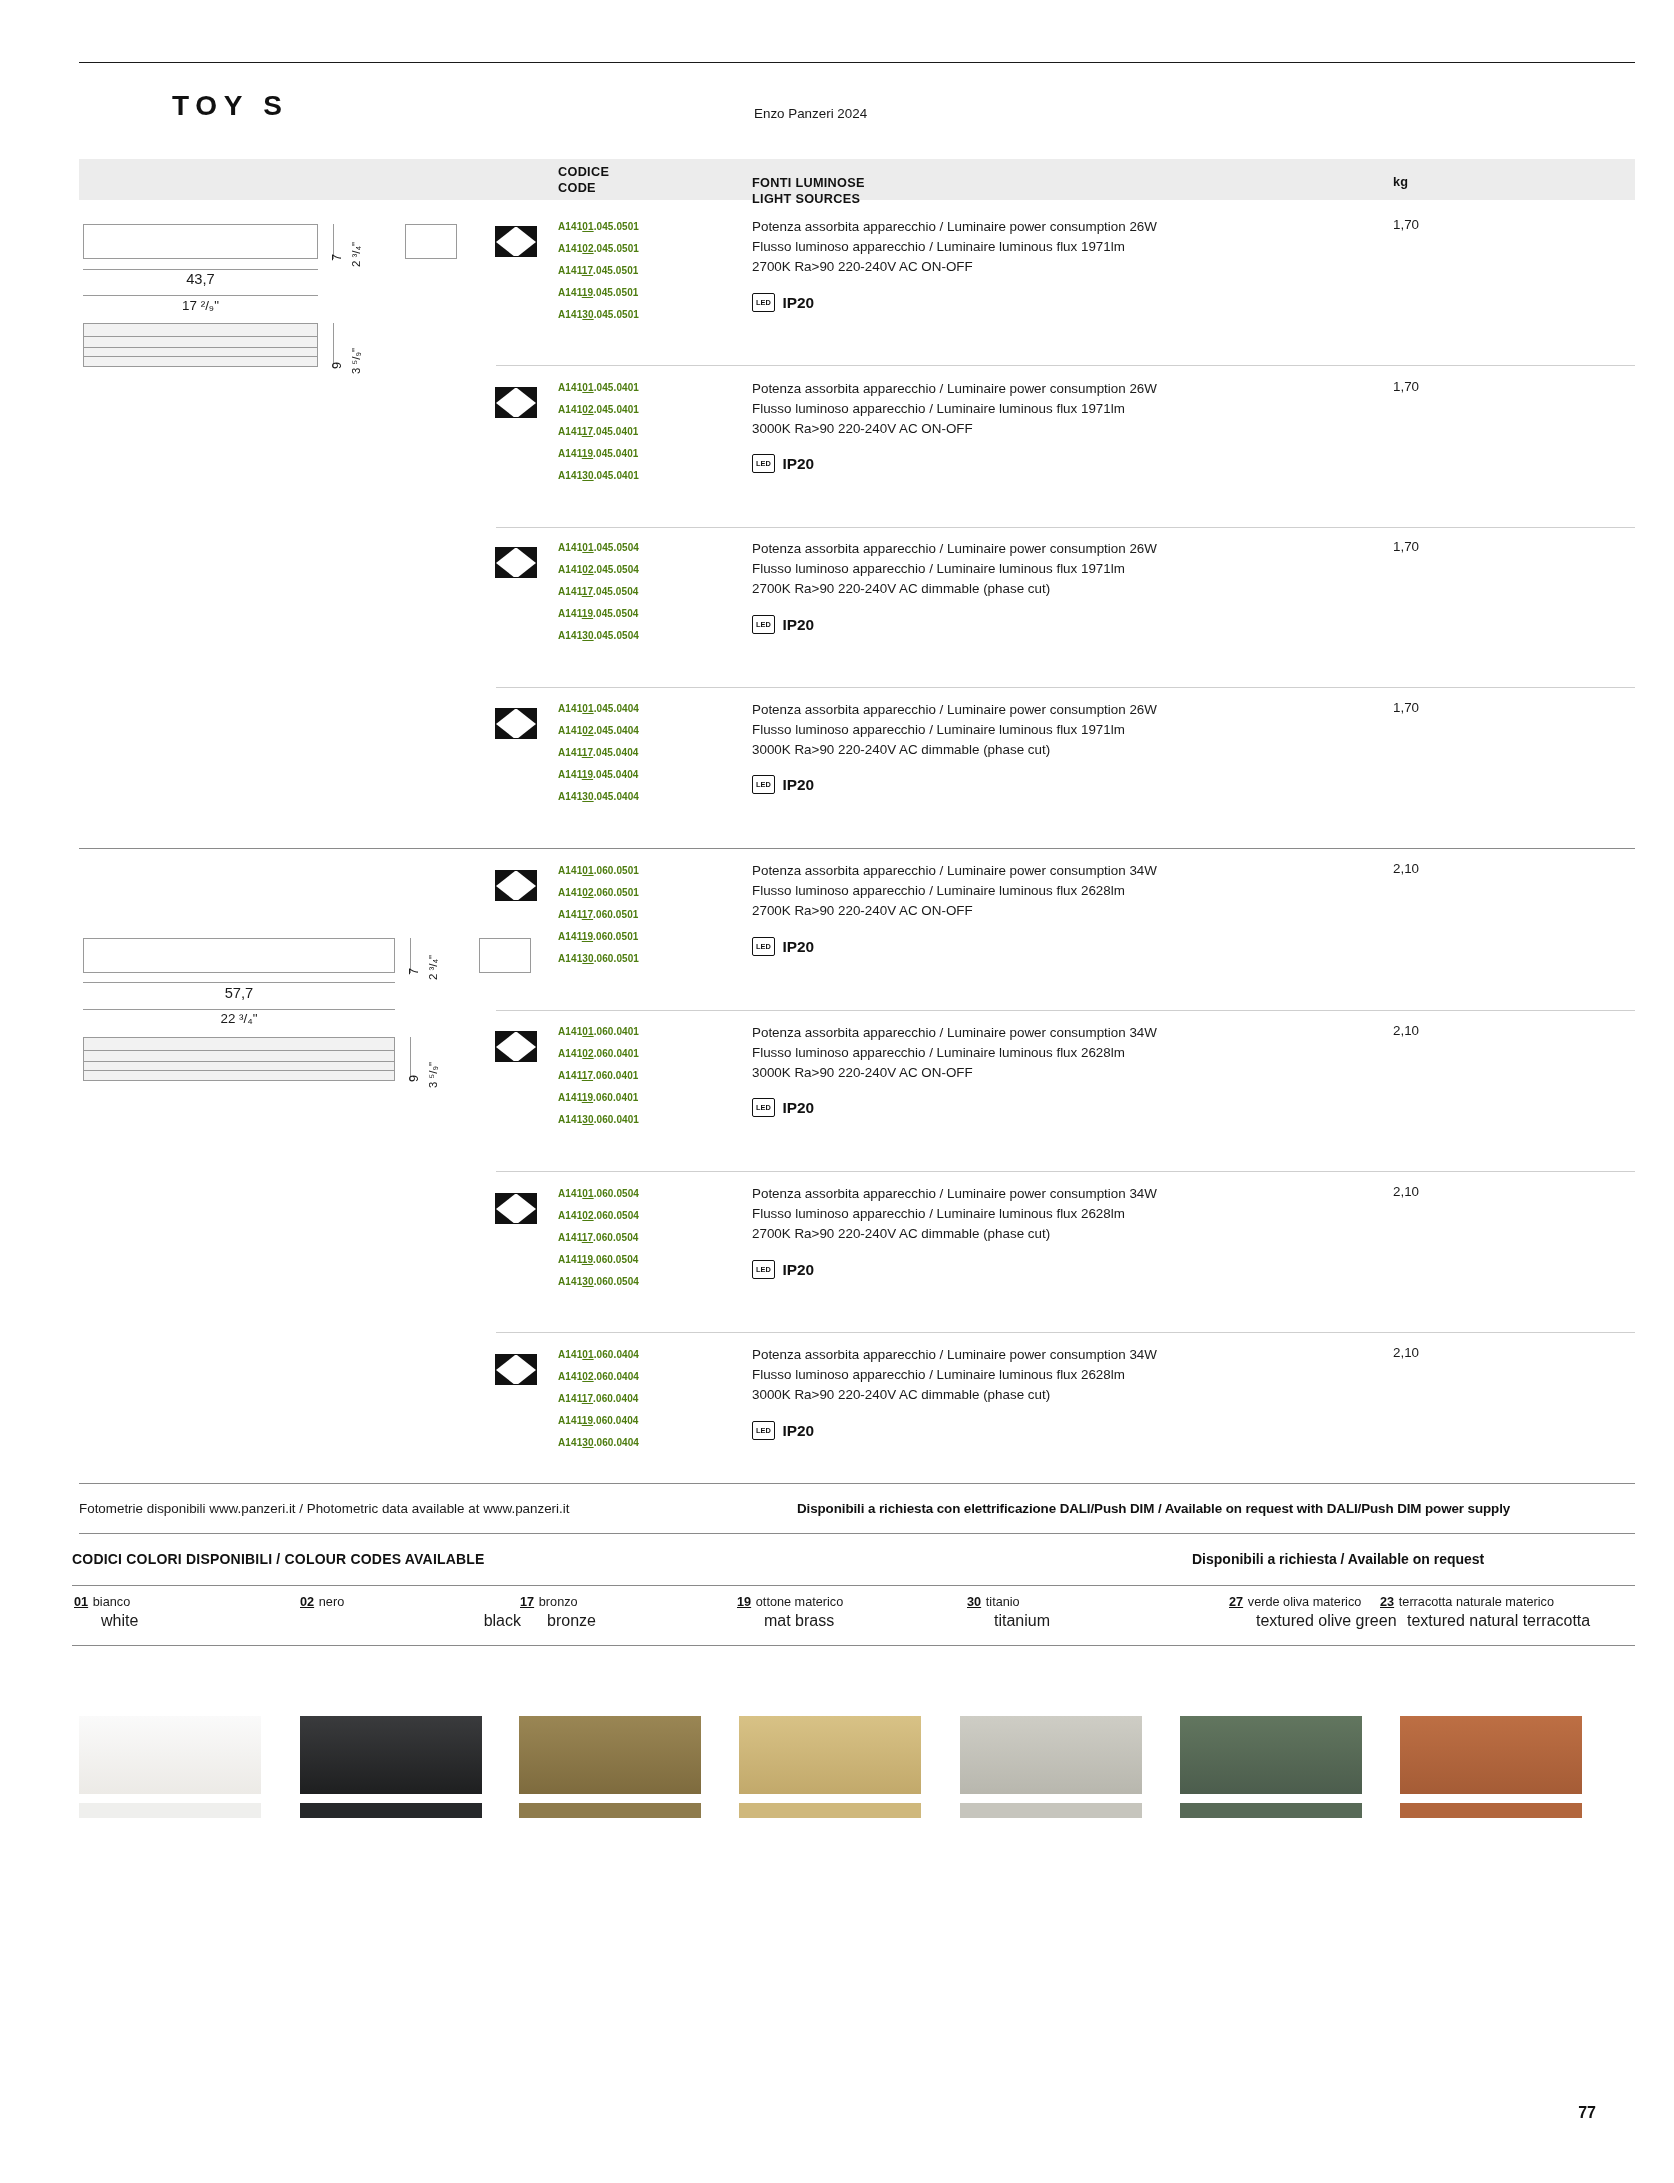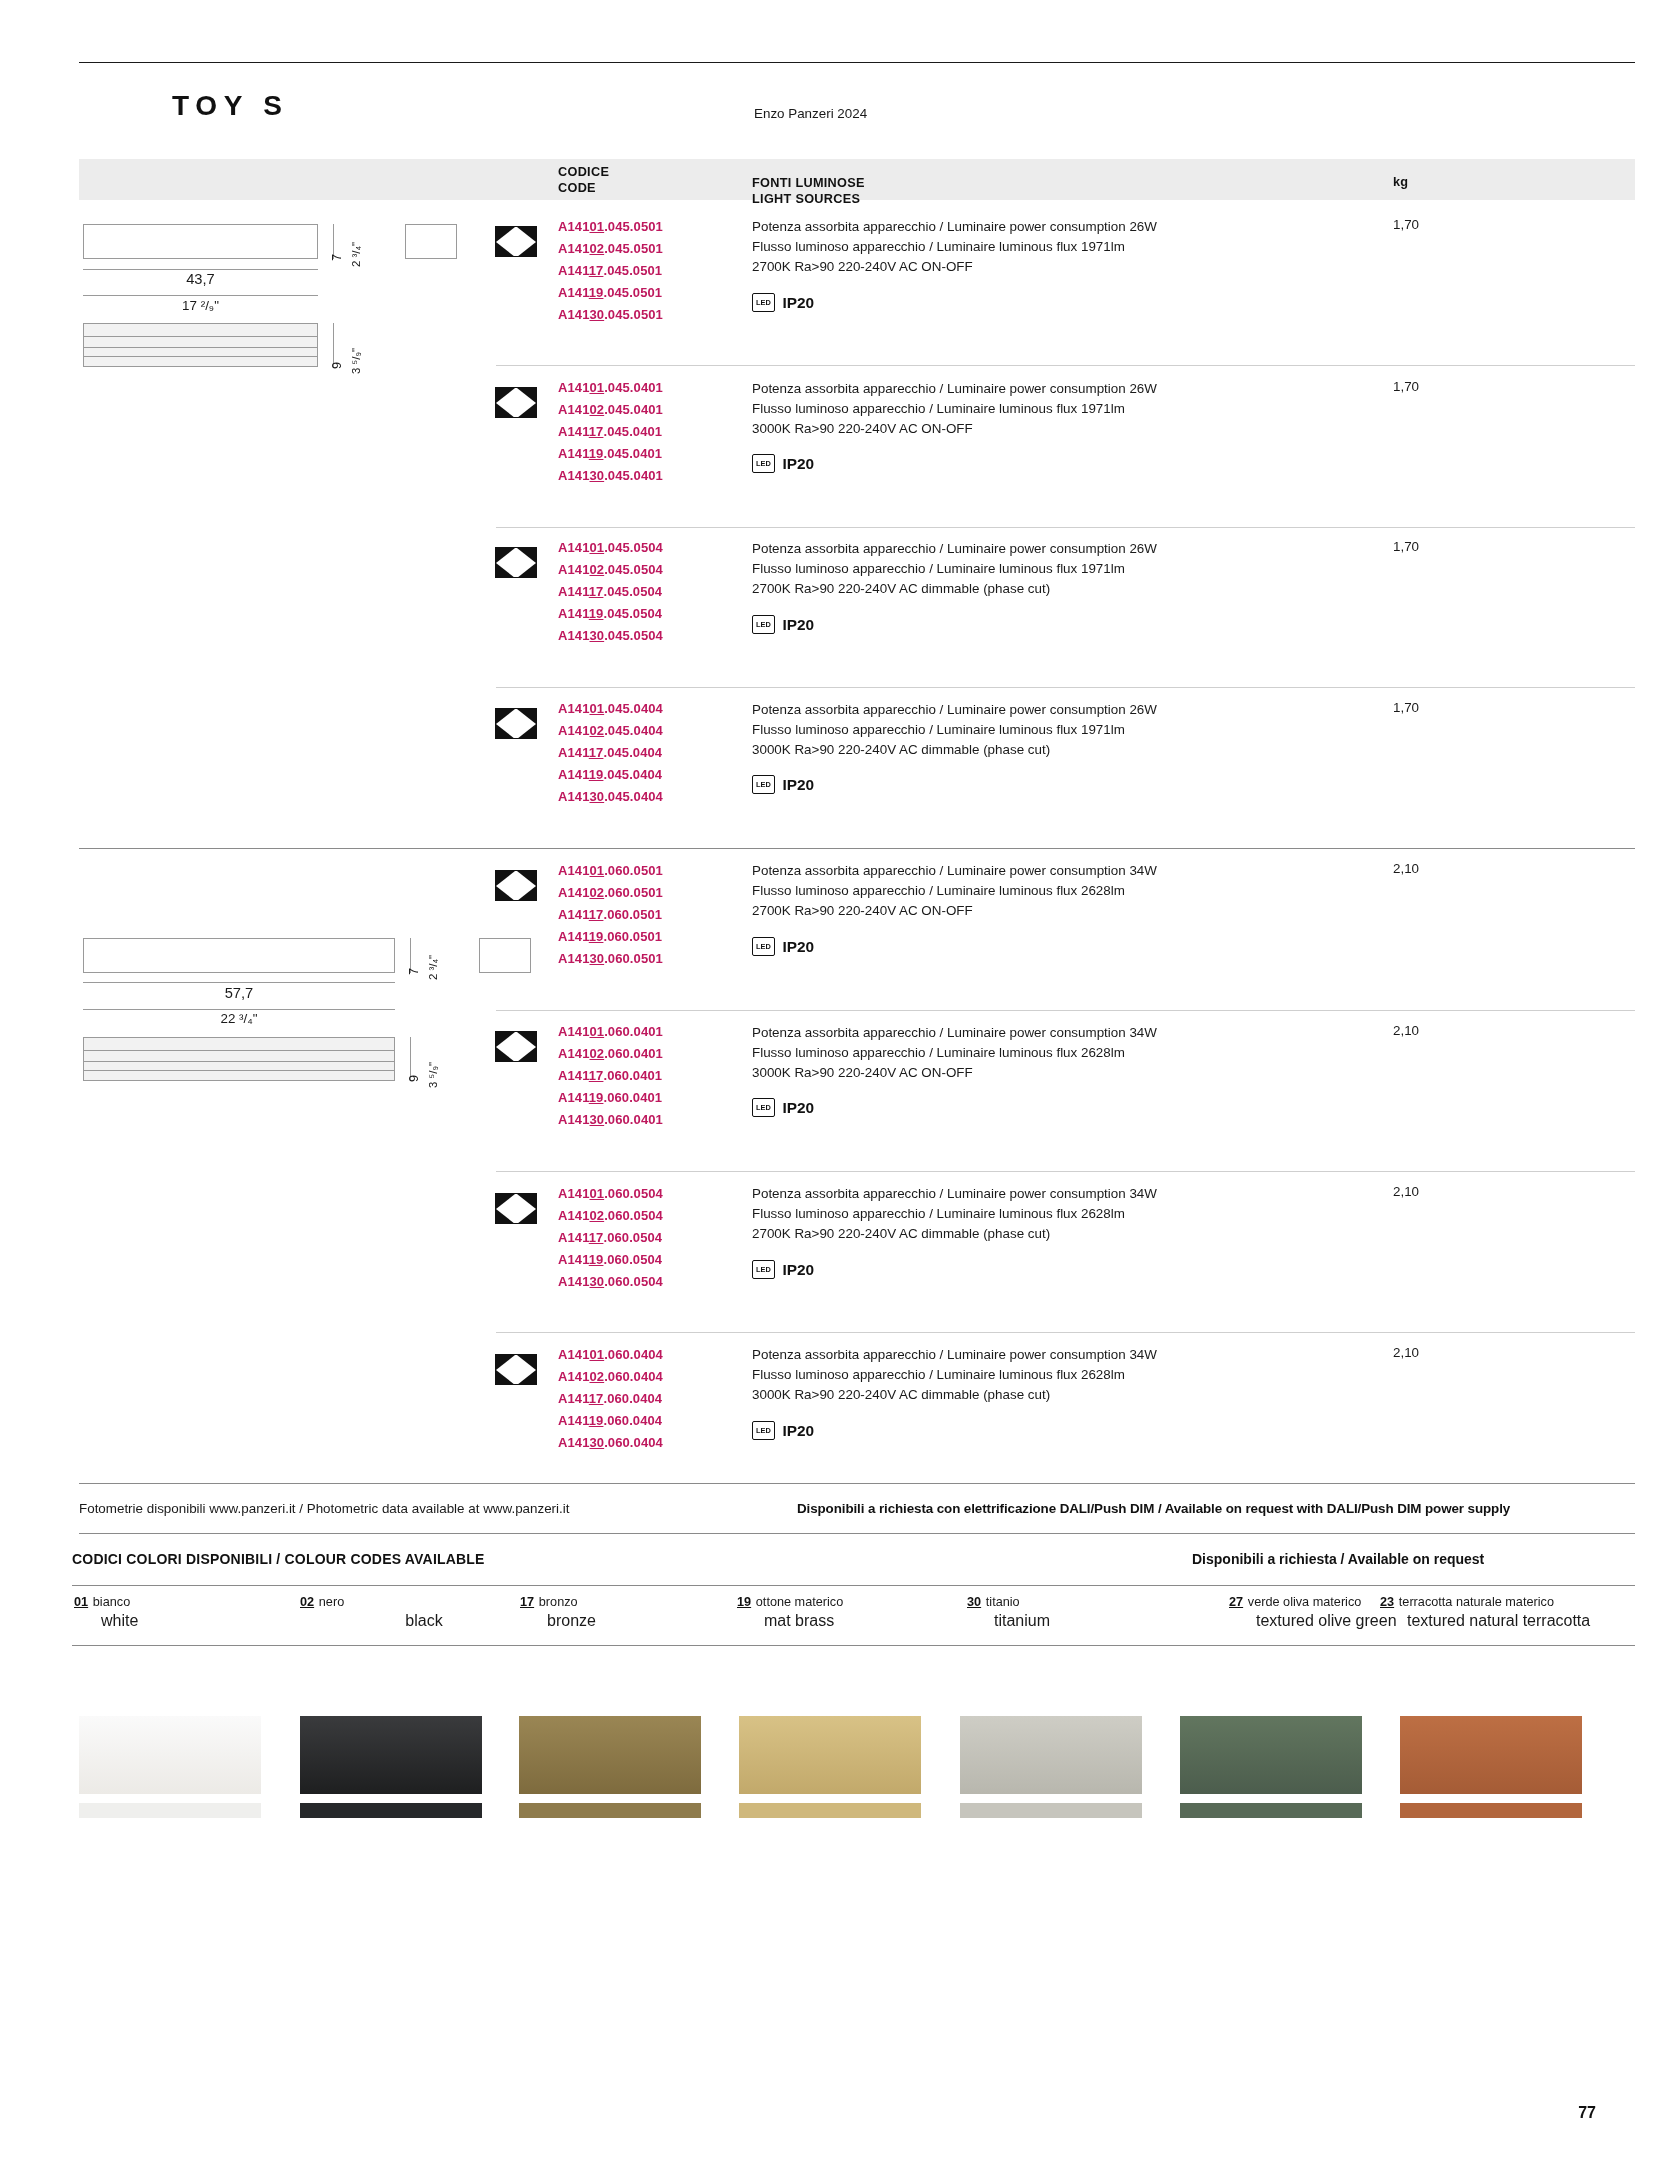--- a/index.html
+++ b/index.html
@@ -42,21 +42,21 @@
   .th.fonti{left:752px;top:164px;margin-top:11px;}
   .th.kg{left:1393px;top:174px;}
   .row-sep{
     position:absolute;left:496px;width:1139px;height:0.7px;background:#cfcfcf;
   }
   .group-sep{
     position:absolute;left:79px;width:1556px;height:0.7px;background:#8a8a8a;
   }
 
   .codes{
-    position:absolute;font-size:13px;font-weight:700;color:#be185d;line-height:22px;
+    position:absolute;font-size:10px;font-weight:700;color:#4d7c0f;line-height:22px;
     letter-spacing:0.1px;
   }
   .codes .u{text-decoration:underline;}
   .desc{
     position:absolute;font-size:13.4px;color:#1a1a1a;line-height:20px;
   }
   .kgval{
     position:absolute;font-size:13.4px;color:#1a1a1a;
   }
 
@@ -372,21 +372,21 @@
   <div class="colours-title" style="top:1551px;">CODICI COLORI DISPONIBILI / COLOUR CODES AVAILABLE</div>
   <div class="colours-right" style="top:1551px;">Disponibili a richiesta / Available on request</div>
   <div class="sw-line" style="left:72px;top:1585px;width:1563px;"></div>
 
   <div class="sw-col" style="left:74px;">
     <span class="sw-code">01</span><span class="sw-it">bianco</span>
     <span class="sw-en" style="text-align:left;padding-left:27px;">white</span>
   </div>
   <div class="sw-col" style="left:300px;">
     <span class="sw-code">02</span><span class="sw-it">nero</span>
-    <span class="sw-en" style="text-align:center;padding-left:27px;">black</span>
+    <span class="sw-en" style="text-align:right;padding-left:27px;">black</span>
   </div>
   <div class="sw-col" style="left:520px;">
     <span class="sw-code">17</span><span class="sw-it">bronzo</span>
     <span class="sw-en" style="text-align:left;padding-left:27px;">bronze</span>
   </div>
   <div class="sw-col" style="left:737px;">
     <span class="sw-code">19</span><span class="sw-it">ottone materico</span>
     <span class="sw-en" style="text-align:left;padding-left:27px;">mat brass</span>
   </div>
   <div class="sw-col" style="left:967px;">

